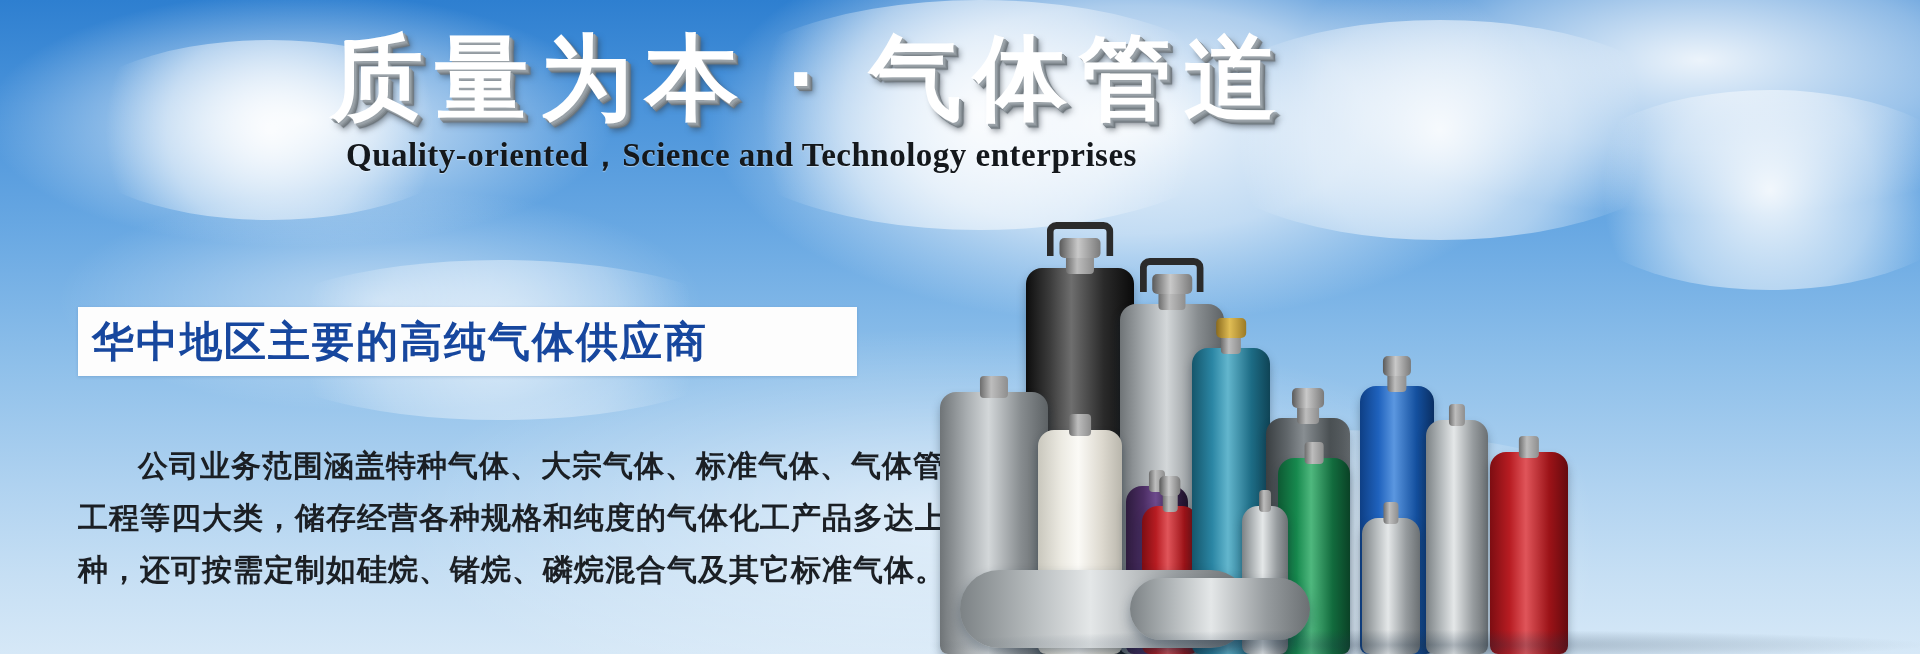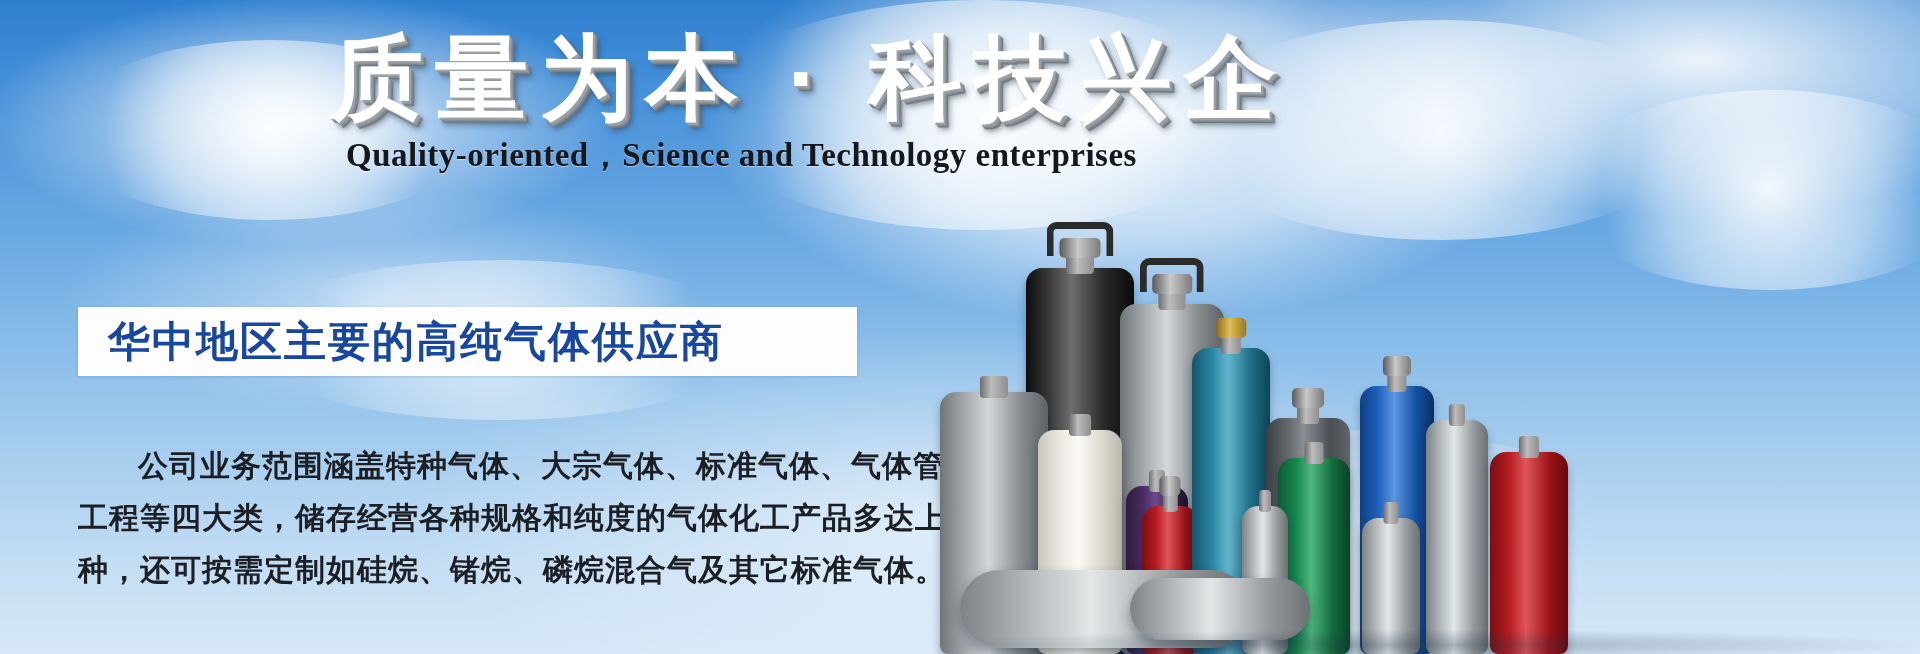--- a/index.html
+++ b/index.html
@@ -47,21 +47,21 @@
 
   .whitebox{
     position:absolute;left:78px;top:307px;width:779px;height:69px;
     background:#fdfdfd;
     box-shadow:0 1px 3px rgba(0,60,120,.18);
     display:flex;align-items:center;
   }
   .whitebox-text{
     font-family:"Liberation Sans","DejaVu Sans",sans-serif;
     font-size:42px;font-weight:bold;color:#17479e;
-    letter-spacing:2px;padding-left:30px;white-space:nowrap;text-align:center;
+    letter-spacing:2px;padding-left:14px;white-space:nowrap;text-align:center;
   }
 
   .paragraph{
     position:absolute;left:78px;top:440px;width:790px;
     font-family:"Liberation Serif","DejaVu Serif",serif;
     font-size:30px;font-weight:bold;color:#1b1f24;line-height:52px;
     letter-spacing:1px;
   }
   .paragraph .ln{display:block;white-space:nowrap;}
   .paragraph .ln.indent{text-indent:60px;}
@@ -95,21 +95,21 @@
 
   <div class="cloud c1"></div>
   <div class="cloud c2"></div>
   <div class="cloud c3"></div>
   <div class="cloud c4"></div>
   <div class="cloud c5"></div>
   <div class="cloud c6"></div>
 
   <div class="left">
 
-    <div class="headline">质量为本 · 科技兴企</div>
+    <div class="headline">质量为本 · 气体管道</div>
 
     <div class="subtitle">Quality-oriented，Science and Technology enterprises</div>
 
     <div class="whitebox">
       <span class="whitebox-text">华中地区主要的高纯气体供应商</span>
     </div>
 
     <div class="paragraph">
       <span class="ln indent">公司业务范围涵盖特种气体、大宗气体、标准气体、气体管道</span>
       <span class="ln">工程等四大类，储存经营各种规格和纯度的气体化工产品多达上百</span>

